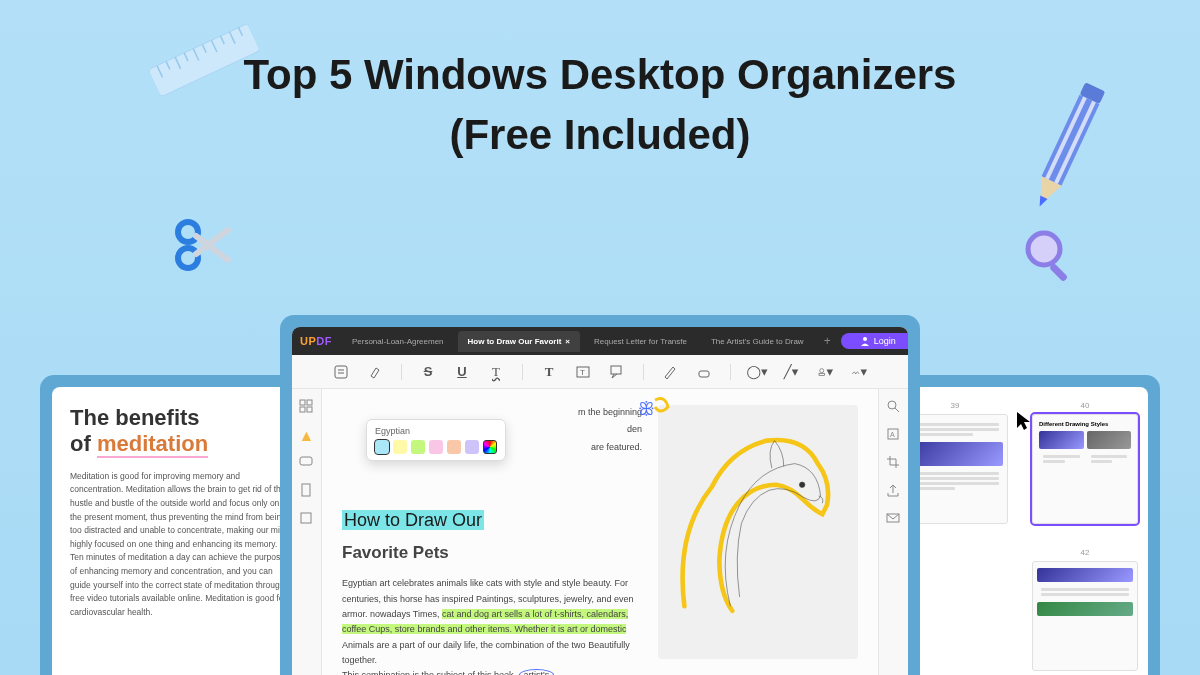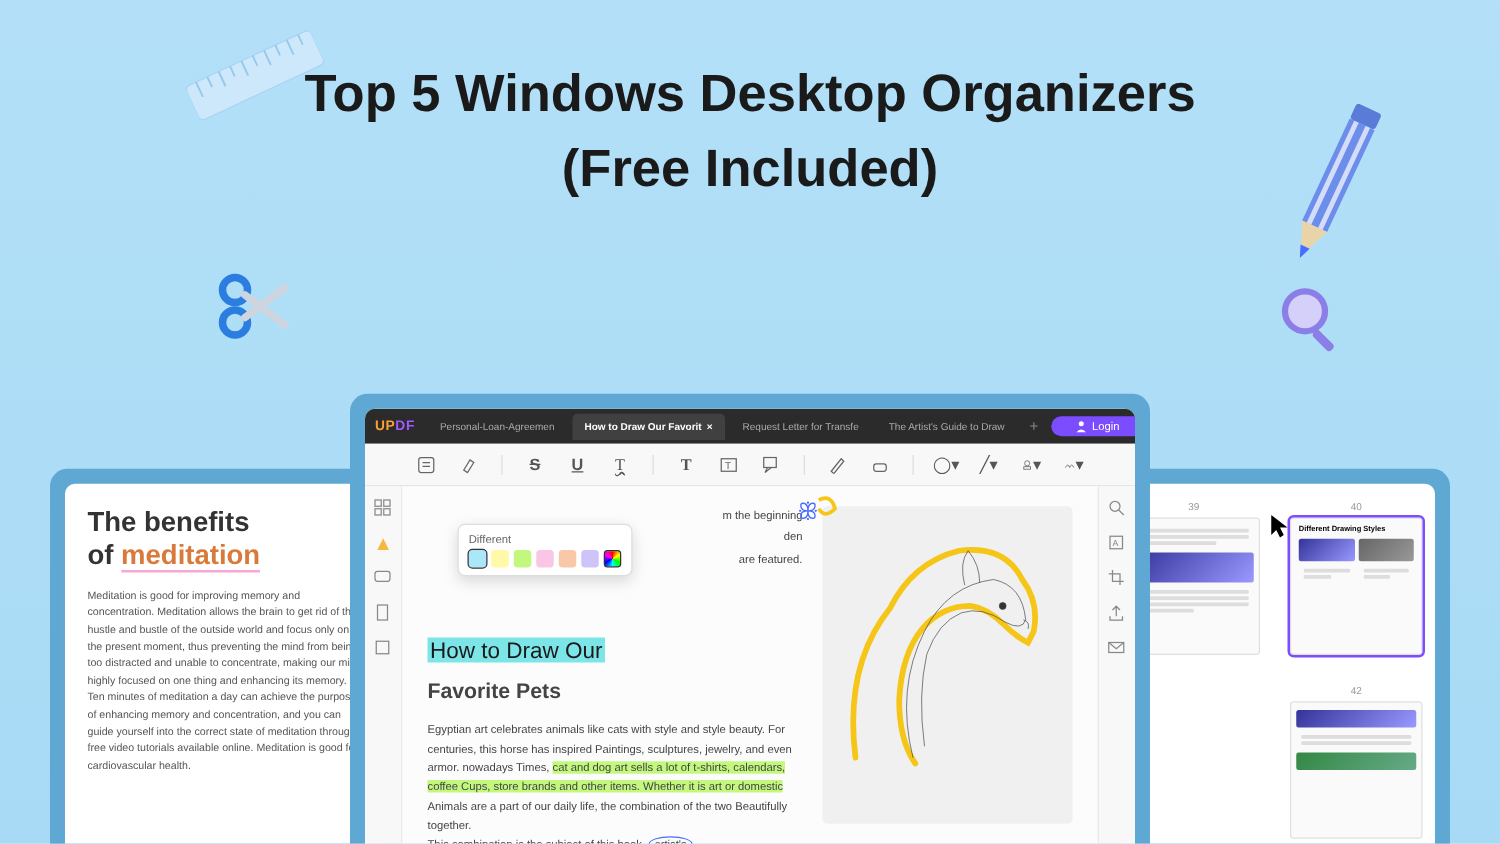--- a/index.html
+++ b/index.html
@@ -356,21 +356,21 @@
               </svg></div>
           <div class="rail-icon"><svg width="14" height="14" viewBox="0 0 14 14">
                 <rect x="3" y="1" width="8" height="12" fill="none" stroke="#888"></rect>
               </svg></div>
           <div class="rail-icon"><svg width="14" height="14" viewBox="0 0 14 14">
                 <rect x="2" y="2" width="10" height="10" fill="none" stroke="#888"></rect>
               </svg></div>
         </div>
         <div class="content-area">
           <div class="highlight-popup">
-            <div class="label">Different</div>
+            <div class="label">Egyptian</div>
             <div class="swatches">
               <div class="swatch" style="background:#a9e7f9;outline:1px solid #333"></div>
               <div class="swatch" style="background:#fff9a8"></div>
               <div class="swatch" style="background:#c3f77e"></div>
               <div class="swatch" style="background:#f9c6e5"></div>
               <div class="swatch" style="background:#f9c8a8"></div>
               <div class="swatch" style="background:#cfc4f9"></div>
               <div class="swatch" style="background:conic-gradient(red,yellow,lime,cyan,blue,magenta,red);border:1px solid #333"></div>
             </div>
           </div>

